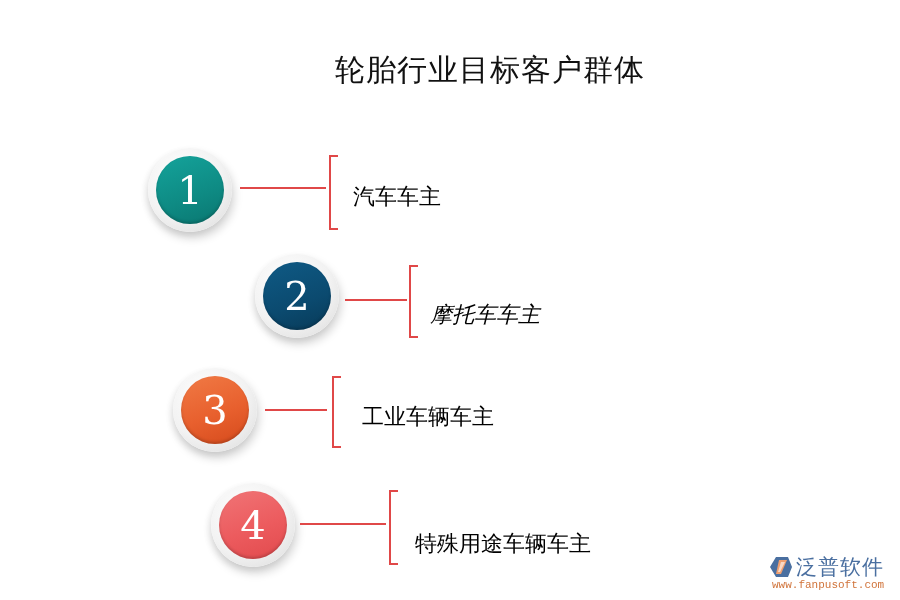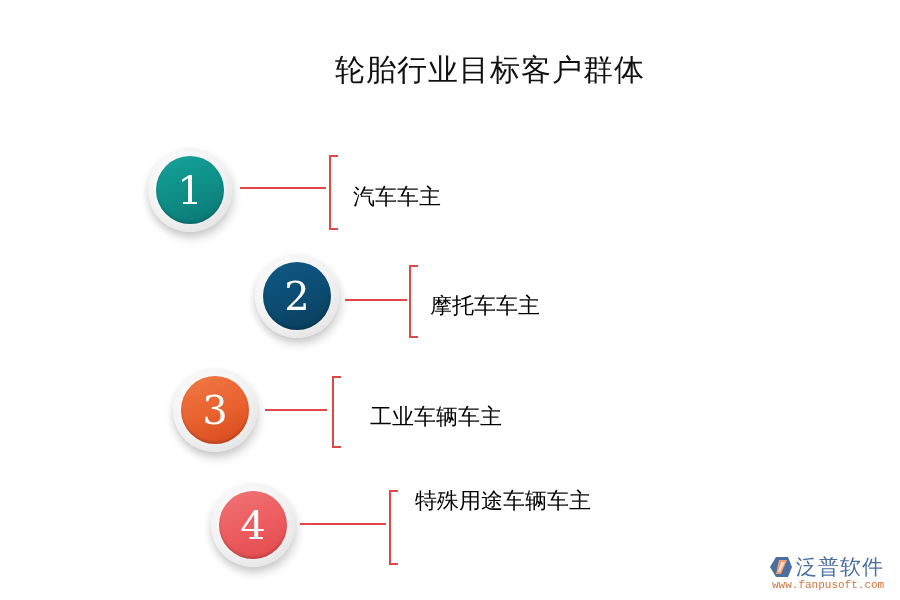--- a/index.html
+++ b/index.html
@@ -34,35 +34,35 @@
 </div>
 <div class="hline" style="left:240px; top:187px; width:86px;"></div>
 <div class="bracket" style="left:329px; top:155px; height:71px;"></div>
 <div class="label" style="left:353px; top:182px;">汽车车主</div>
 
 <div class="node" style="left:255px; top:254px;">
   <div class="inner" style="background:linear-gradient(160deg,#0f5a85 0%,#0b4a6f 60%,#083a58 100%);">2</div>
 </div>
 <div class="hline" style="left:345px; top:299px; width:62px;"></div>
 <div class="bracket" style="left:409px; top:265px; height:69px;"></div>
-<div class="label" style="left:430px; top:291px;">摩托车车主</div>
+<div class="label" style="left:430px; top:300px;font-style:italic;">摩托车车主</div>
 
 <div class="node" style="left:173px; top:368px;">
   <div class="inner" style="background:linear-gradient(160deg,#f07a45 0%,#e8602e 55%,#d54a1c 100%);">3</div>
 </div>
 <div class="hline" style="left:265px; top:409px; width:62px;"></div>
 <div class="bracket" style="left:332px; top:376px; height:68px;"></div>
-<div class="label" style="left:370px; top:402px;">工业车辆车主</div>
+<div class="label" style="left:362px; top:402px;">工业车辆车主</div>
 
 <div class="node" style="left:211px; top:483px;">
   <div class="inner" style="background:linear-gradient(160deg,#f07476 0%,#ec5b5e 55%,#e14a4d 100%);">4</div>
 </div>
 <div class="hline" style="left:300px; top:523px; width:86px;"></div>
 <div class="bracket" style="left:389px; top:490px; height:71px;"></div>
-<div class="label" style="left:415px; top:486px;">特殊用途车辆车主</div>
+<div class="label" style="left:415px; top:529px;">特殊用途车辆车主</div>
 
 <div class="logo">
   <svg class="mark" viewBox="0 0 22 22">
     <polygon points="6,1 18,1 22,11 18,21 6,21 0,11" fill="#4a6fa0"></polygon>
     <path d="M9,4 L17,4 L11,18 L6,18 Z" fill="#f0a070"></path>
     <path d="M11,6 L15,6 L10,16 L8,16 Z" fill="#ffffff" opacity="0.6"></path>
   </svg>
   <div class="brand">泛普软件</div>
   <div class="url">www.fanpusoft.com</div>
 </div>

